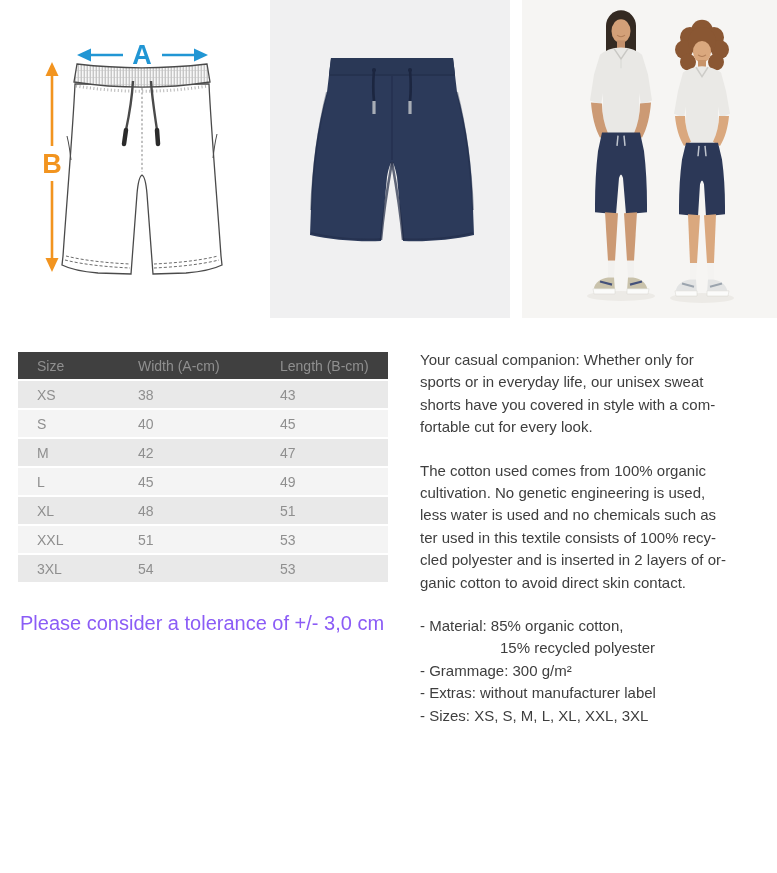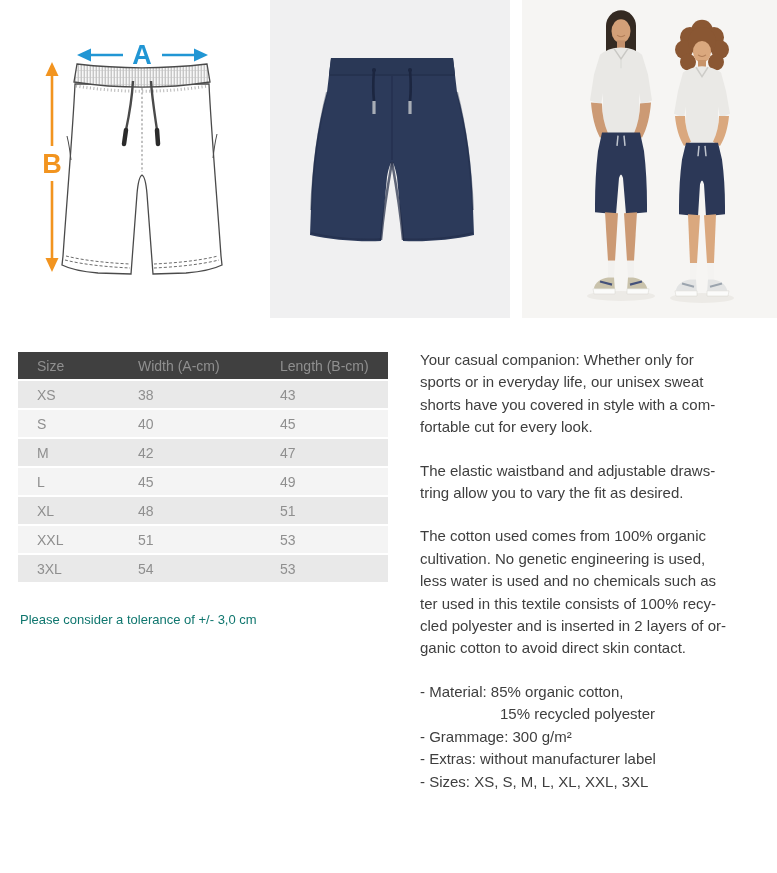--- a/index.html
+++ b/index.html
@@ -19,21 +19,21 @@
   .size-col { position:absolute; left:18px; top:350px; width:370px; }
   table.size-table { border-collapse:separate; border-spacing:0 2px; width:370px; }
   table.size-table th, table.size-table td {
     font-size:14px; font-weight:400; color:#8f8f8f; text-align:left;
     padding:5px 0 4px 0; line-height:18px;
   }
   table.size-table th { background:#404040; }
   table.size-table td { background:#f4f4f4; }
   table.size-table tbody tr:nth-child(odd) td { background:#e9e9e9; }
   table.size-table th:first-child, table.size-table td:first-child { padding-left:19px; }
-  .tolerance { margin:28px 0 16px 2px; font-size:13px; color:#0f766e; }
+  .tolerance { margin:28px 0 16px 2px; font-size:20px; color:#8b5cf6; }
 
   
   .desc-col { position:absolute; left:420px; top:337px; width:352px; color:#3e3e3e; }
   .para { margin:12px 0 21px 0; }
   .desc-line { font-size:15px; line-height:22.4px; white-space:nowrap; }
   .details { margin-top:8px; }
   .desc-line.indent { padding-left:80px; }
 </style>
 </head>
 <body>
@@ -250,24 +250,20 @@
   </section>
 
   <section class="desc-col">
     <div class="para">
       <div class="desc-line">Your casual companion: Whether only for</div>
       <div class="desc-line">sports or in everyday life, our unisex sweat</div>
       <div class="desc-line">shorts have you covered in style with a com-</div>
       <div class="desc-line">fortable cut for every look.</div>
     </div>
     <div class="para">
-      <div class="desc-line">The elastic waistband and adjustable draws-</div>
-      <div class="desc-line">tring allow you to vary the fit as desired.</div>
-    </div>
-    <div class="para">
       <div class="desc-line">The cotton used comes from 100% organic</div>
       <div class="desc-line">cultivation. No genetic engineering is used,</div>
       <div class="desc-line">less water is used and no chemicals such as</div>
       <div class="desc-line">ter used in this textile consists of 100% recy-</div>
       <div class="desc-line">cled polyester and is inserted in 2 layers of or-</div>
       <div class="desc-line">ganic cotton to avoid direct skin contact.</div>
     </div>
     <div class="details">
       <div class="desc-line">- Material: 85% organic cotton,</div>
       <div class="desc-line indent">15% recycled polyester</div>

